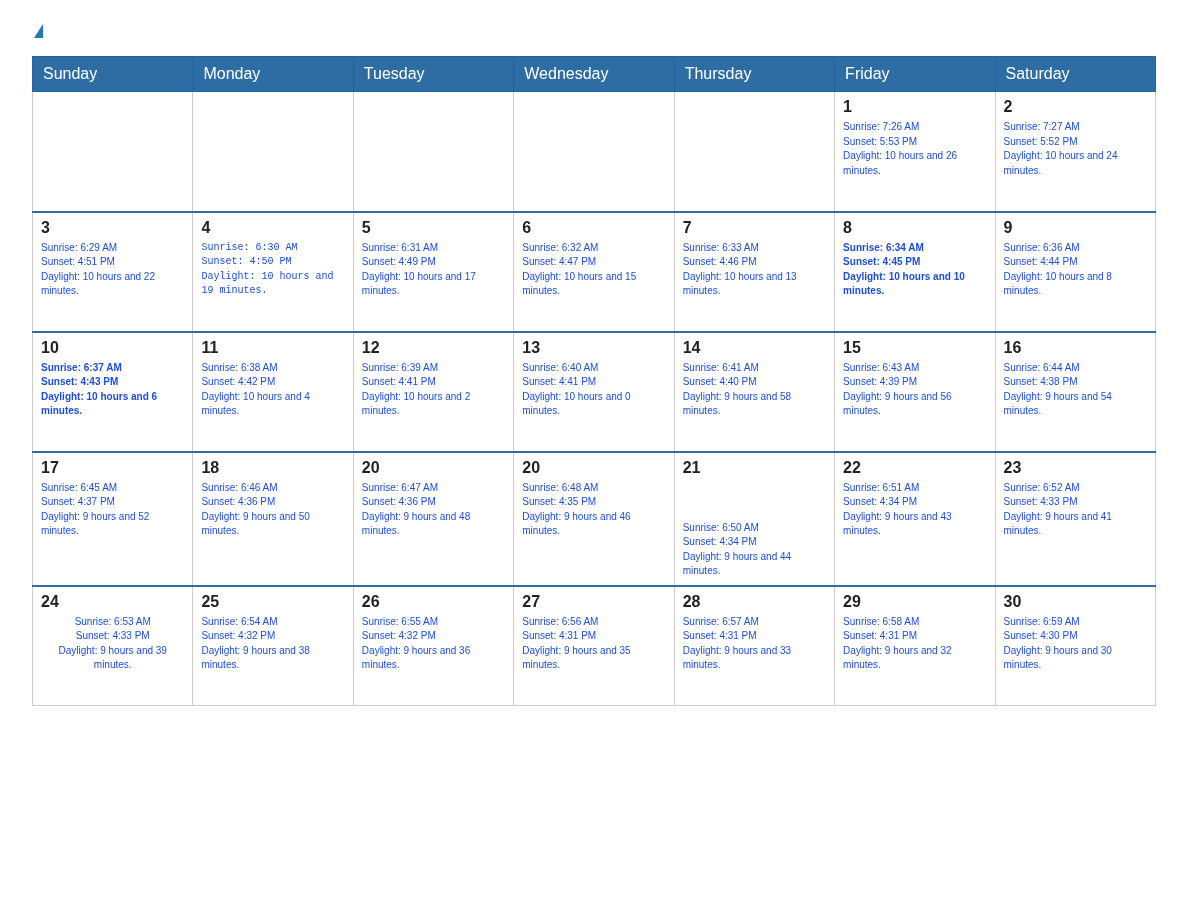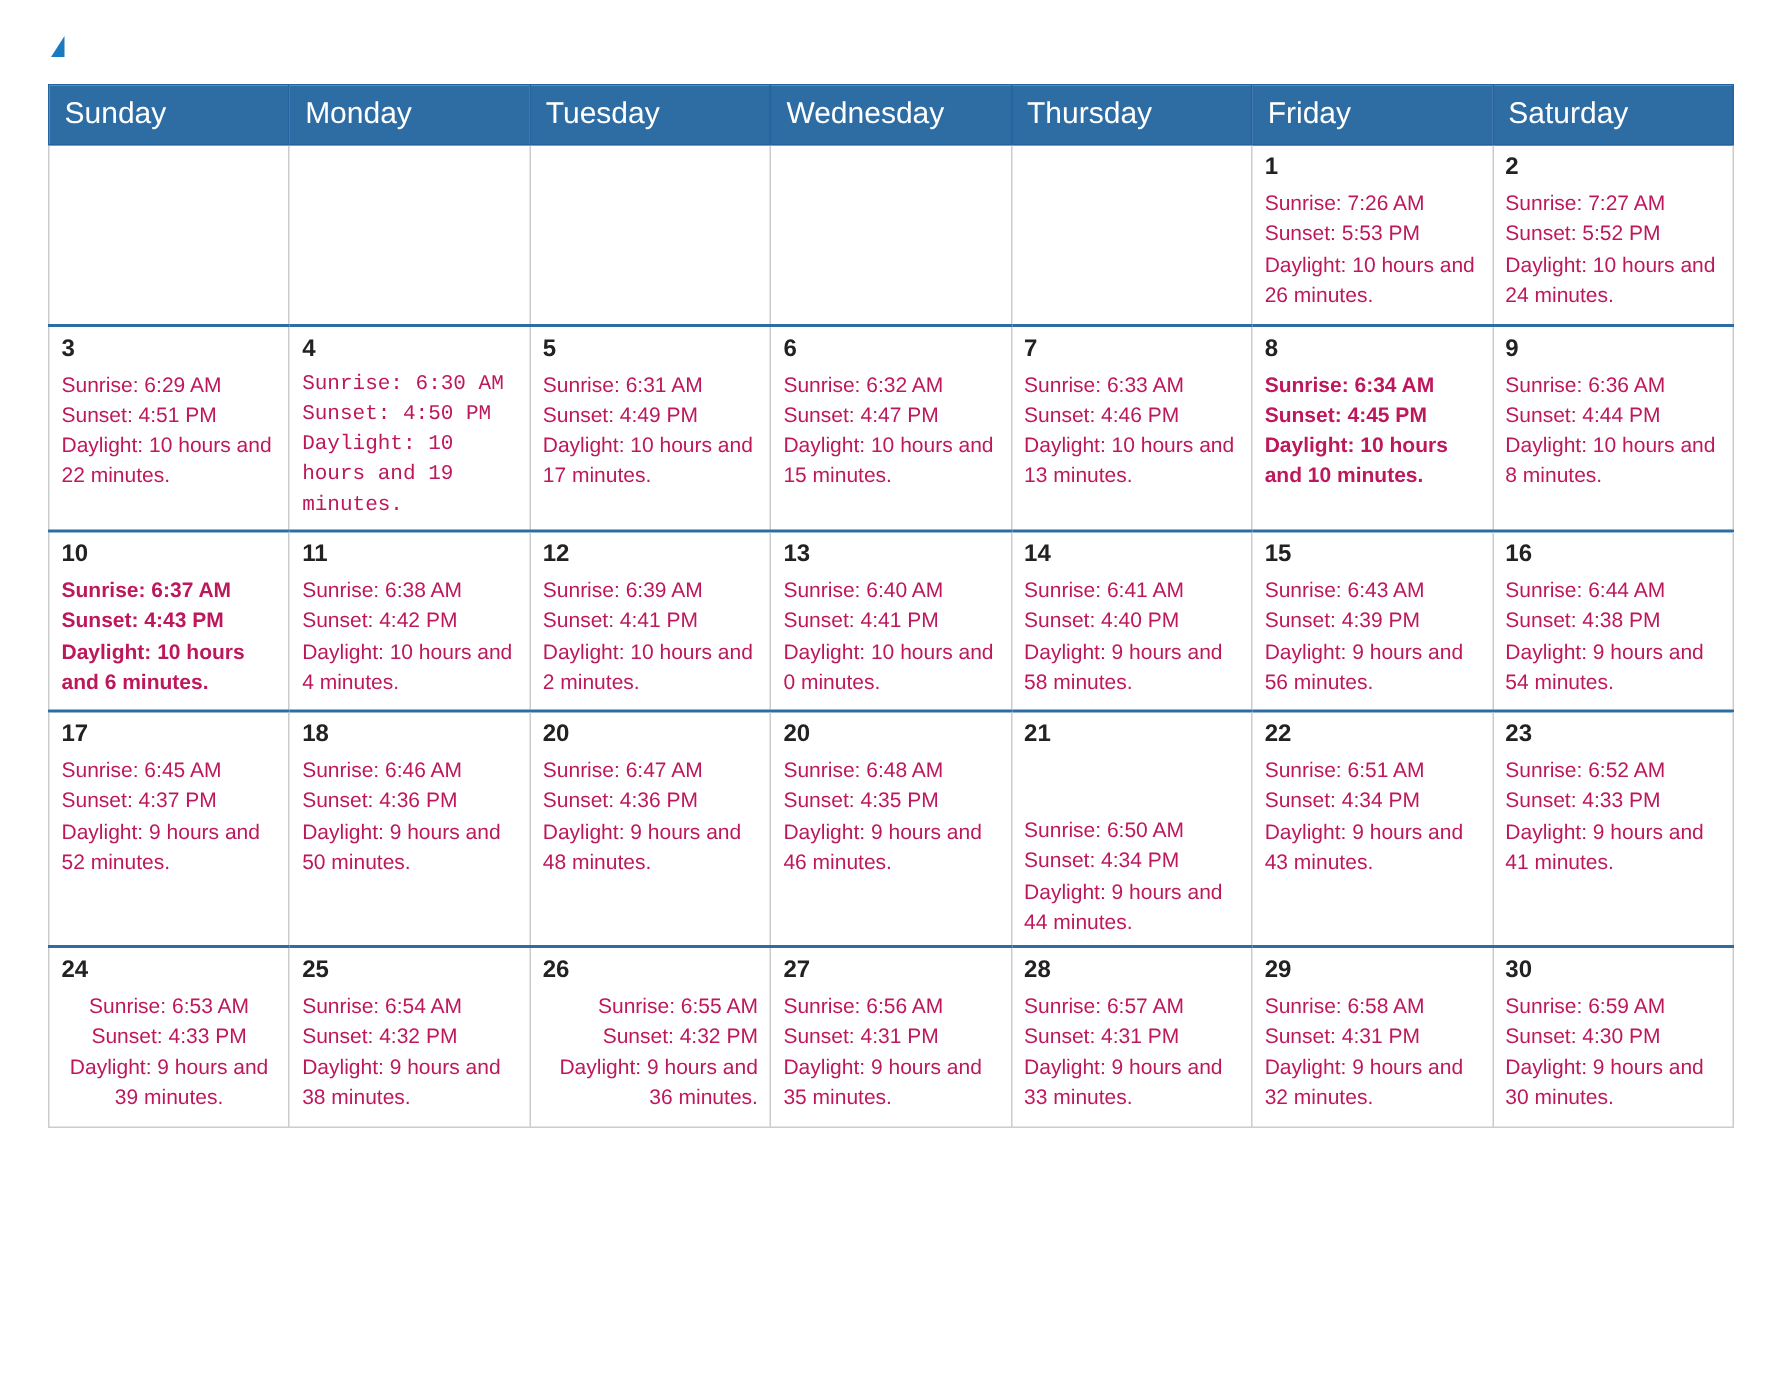--- a/index.html
+++ b/index.html
@@ -60,42 +60,42 @@
     .calendar {
       width: 100%;
       border-collapse: collapse;
       border: 1px solid #aaa;
     }
     .calendar th {
       background-color: #2e6da4;
       color: #fff;
       text-align: left;
       padding: 8px 10px;
-      font-size: 20px;
+      font-size: 16px;
       font-weight: normal;
       border: 1px solid #2562a0;
     }
     .calendar td {
       vertical-align: top;
       border: 1px solid #ccc;
       padding: 6px 8px;
       width: 14.28%;
       min-height: 100px;
       height: 120px;
     }
     .day-number {
       font-size: 16px;
       font-weight: bold;
       color: #222;
       display: block;
       margin-bottom: 4px;
     }
     .day-info {
-      font-size: 14px;
-      color: #be185d;
+      font-size: 10px;
+      color: #1d4ed8;
       line-height: 1.45;
     }
     .empty-cell {
       background: #fff;
     }
     .row-top td {
       border-top: 2px solid #2e6da4;
     }
   </style>
 </head>
@@ -287,21 +287,21 @@
 Daylight: 9 hours and 39 minutes.</div>
         </td>
         <td>
           <span class="day-number">25</span>
           <div class="day-info" style="white-space: pre-line;">Sunrise: 6:54 AM
 Sunset: 4:32 PM
 Daylight: 9 hours and 38 minutes.</div>
         </td>
         <td>
           <span class="day-number">26</span>
-          <div class="day-info" style="white-space: pre-line; text-align: right;">Sunrise: 6:55 AM
+          <div class="day-info" style="white-space: pre-line;">Sunrise: 6:55 AM
 Sunset: 4:32 PM
 Daylight: 9 hours and 36 minutes.</div>
         </td>
         <td>
           <span class="day-number">27</span>
           <div class="day-info" style="white-space: pre-line;">Sunrise: 6:56 AM
 Sunset: 4:31 PM
 Daylight: 9 hours and 35 minutes.</div>
         </td>
         <td>

